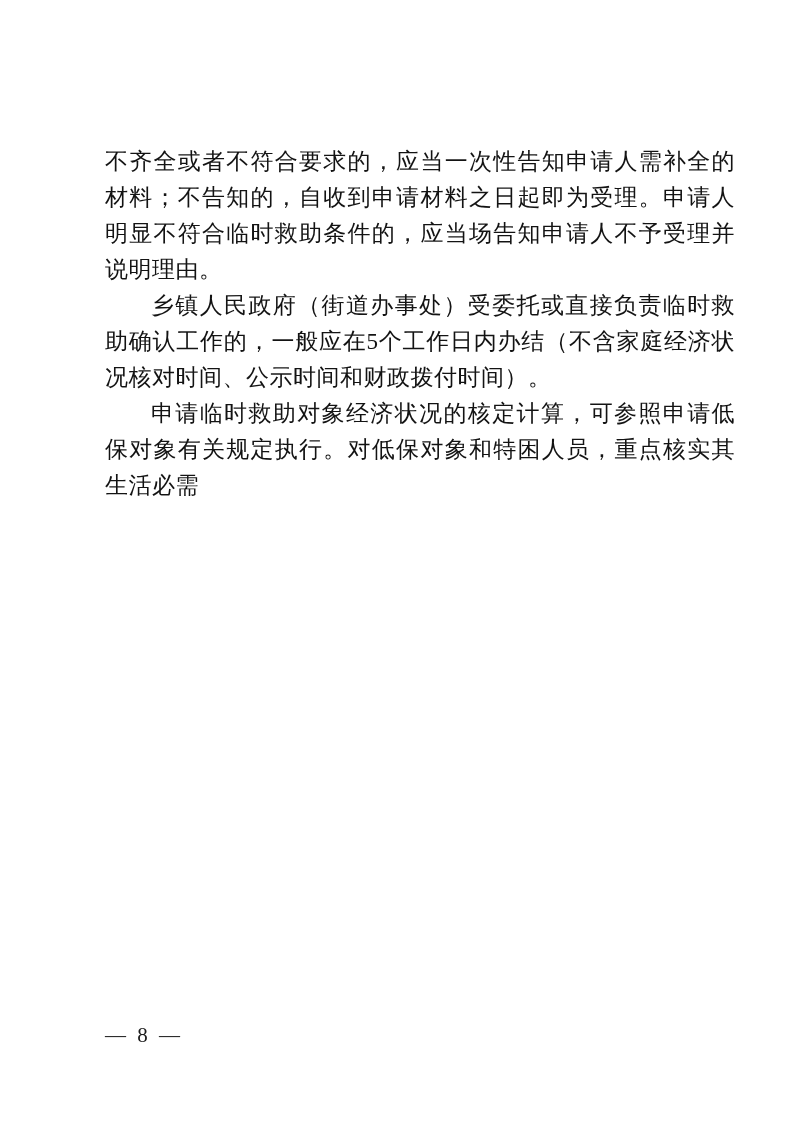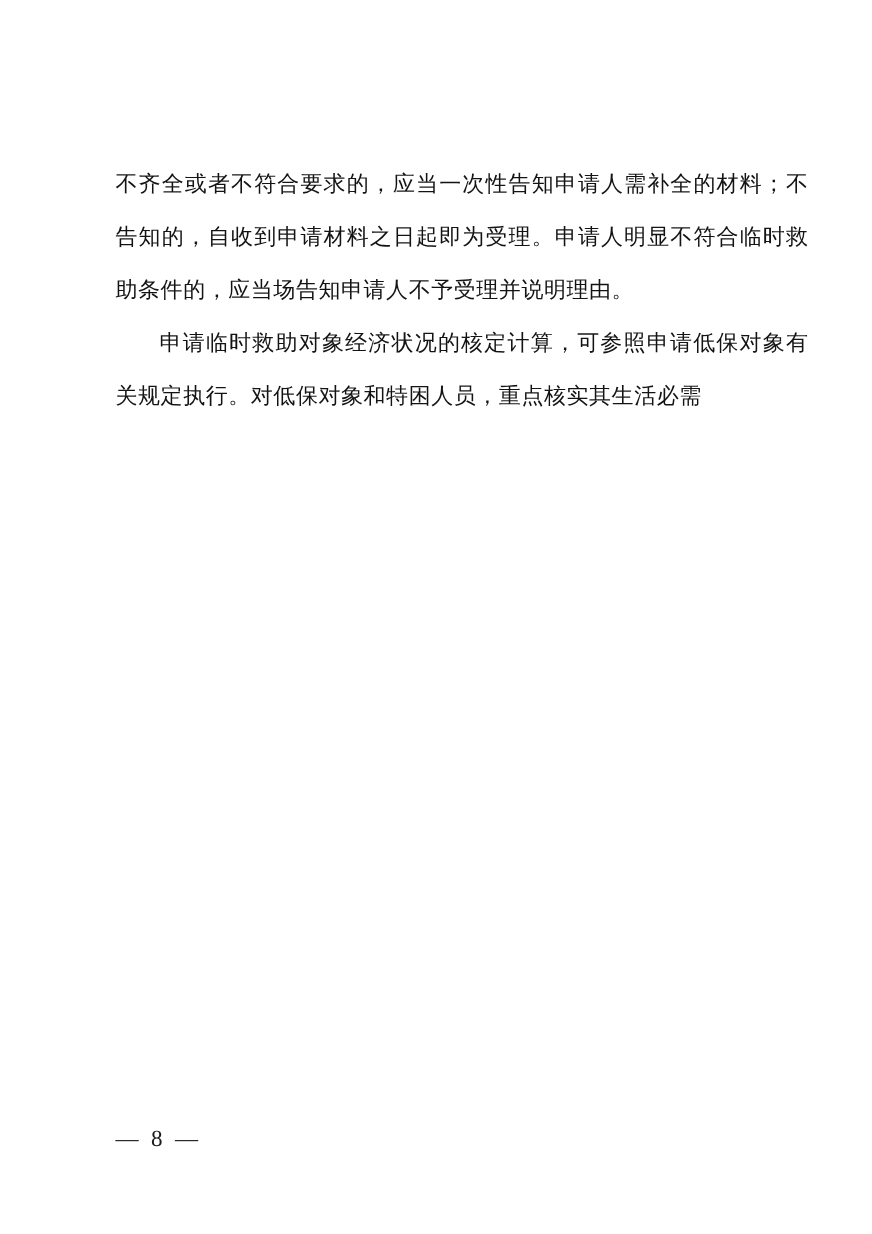--- a/index.html
+++ b/index.html
@@ -11,22 +11,22 @@
     background: #ffffff;
     overflow: hidden;
     font-family: "Liberation Serif", "DejaVu Serif", serif;
     color: #131313;
   }
   .doc-body {
     position: absolute;
     left: 105px;
     top: 144px;
     width: 630px;
-    font-size: 20px;
-    line-height: 48px;
+    font-size: 23px;
+    line-height: 36px;
     text-align: justify;
     text-justify: inter-character;
     letter-spacing: 0.5px;
   }
   p.para {
     margin: 0;
     padding: 0;
   }
   p.para.indent { text-indent: 2em; }
   .lead-bold {
@@ -42,18 +42,19 @@
     color: #1b1b1b;
     letter-spacing: 3px;
   }
 </style>
 </head>
 <body>
 
 <div class="page">
   <div class="doc-body" id="doc-body">
       <p class="para"><span>不齐全或者不符合要求的，应当一次性告知申请人需补全的材料；不告知的，自收到申请材料之日起即为受理。申请人明显不符合临时救助条件的，应当场告知申请人不予受理并说明理由。</span></p>
+      <p class="para indent"><span>乡镇人民政府（街道办事处）受委托或直接负责临时救助确认工作的，一般应在5个工作日内办结（不含家庭经济状况核对时间、公示时间和财政拨付时间）。</span></p>
       <p class="para indent"><span>申请临时救助对象经济状况的核定计算，可参照申请低保对象有关规定执行。对低保对象和特困人员，重点核实其生活必需</span></p>
     </div>
   <div class="page-footer">
     <span>— 8 —</span>
   </div>
 </div>
 
 </body></html>

